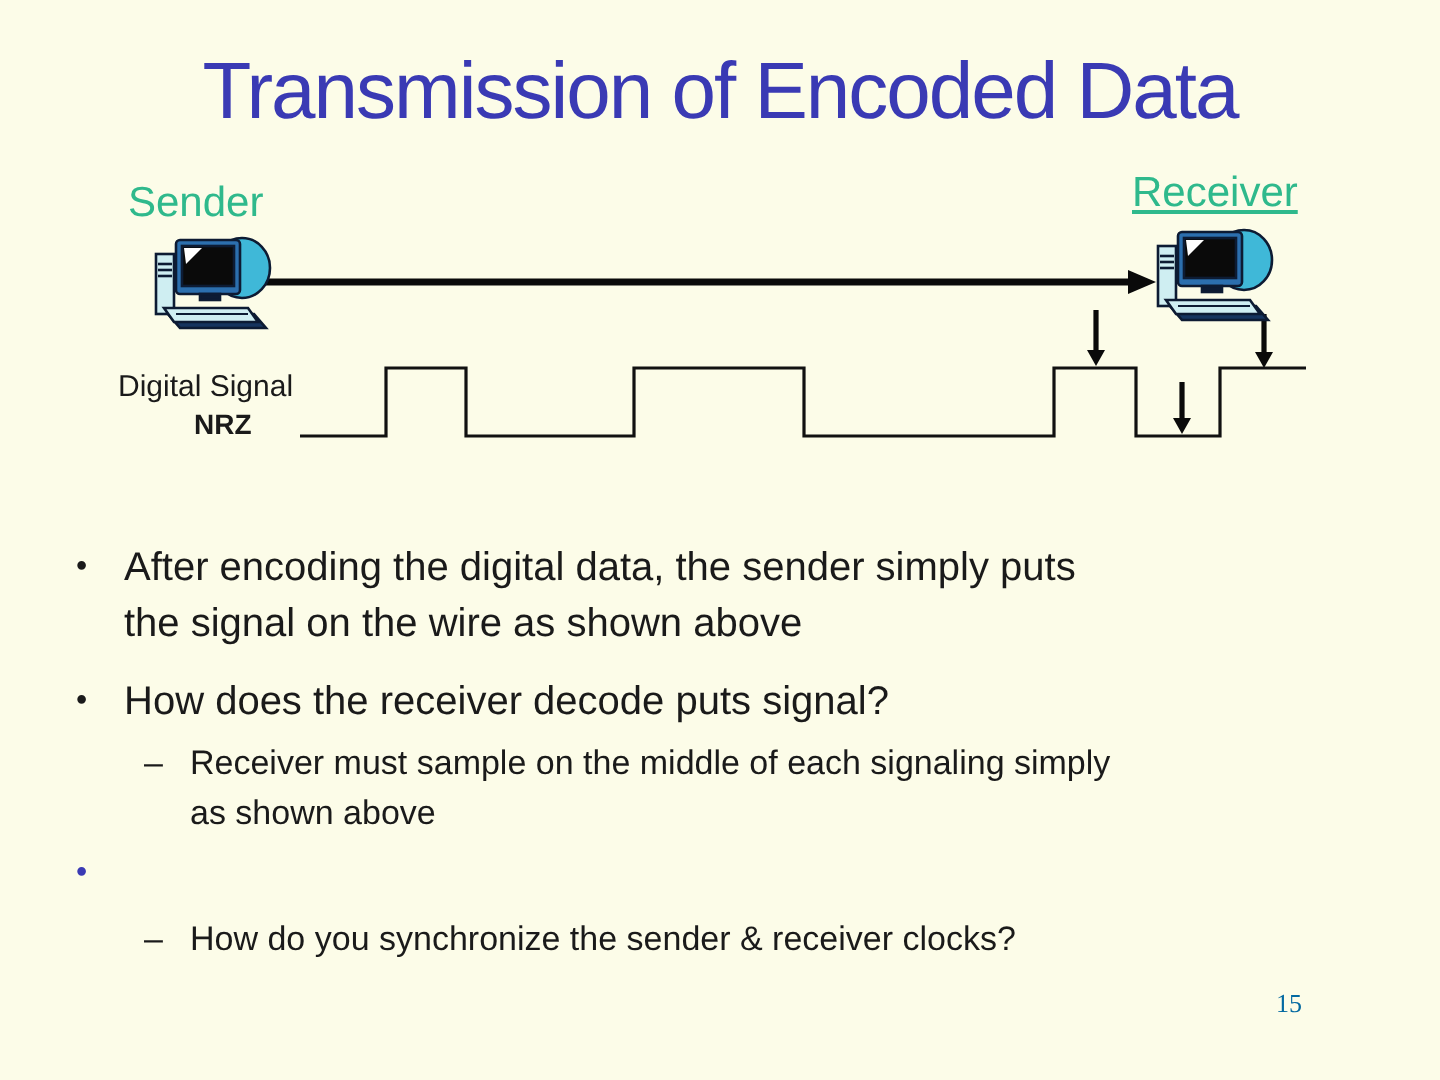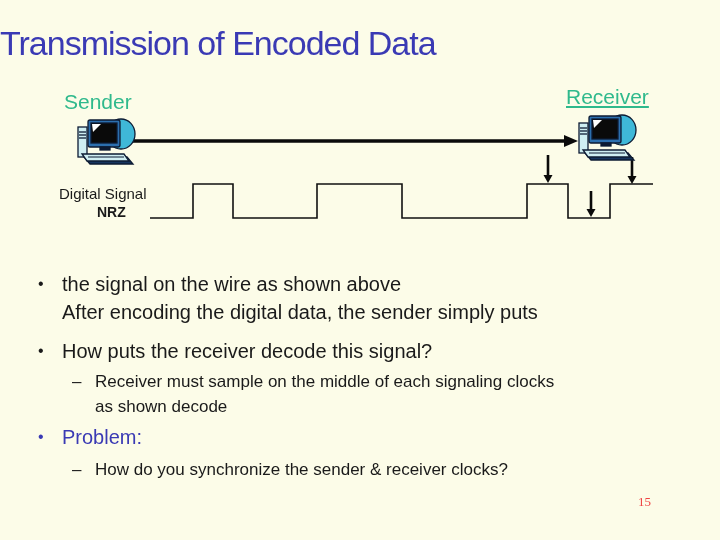--- a/index.html
+++ b/index.html
@@ -10,22 +10,22 @@
   }
   html,body{margin:0;padding:0;}
   body{
     width:720px;height:540px;position:relative;overflow:hidden;
     background:var(--background);
     font-family:"Liberation Sans", sans-serif;
     color:var(--ink);
   }
   .abs{position:absolute;}
   .slide-title{
-    left:0;right:0;top:24px;text-align:left;
-    font-size:34px;letter-spacing:-1px;color:var(--accent_blue);
+    left:0;right:0;top:24px;text-align:center;
+    font-size:40px;letter-spacing:-1px;color:var(--accent_blue);
     white-space:nowrap;
   }
   .endpoint-label{font-size:21px;color:var(--teal);}
   #sender-label{left:64px;top:90px;text-align:center;}
   #receiver-label{left:566px;top:85px;text-decoration:underline;}
   .pc-icon{width:66px;height:52px;}
   #sender-pc{left:74px;top:117px;}
   #receiver-pc{left:575px;top:113px;}
   #diagram-overlay{left:0;top:0;width:720px;height:540px;pointer-events:none;}
   .signal-caption{font-size:15px;color:var(--ink);}
@@ -37,21 +37,21 @@
   .bullet.l2{left:72px;font-size:17px;line-height:25px;}
   .bullet.l2 .marker{width:23px;flex:none;}
   .bullet.blue{color:var(--accent_blue);}
   #bullet-1{top:270px;}
   #bullet-2{top:337px;}
   #bullet-3{top:369px;}
   #bullet-4{top:423px;}
   #bullet-5{top:457px;}
   .page-number{
     left:638px;top:494px;font-family:"Liberation Serif", serif;
-    font-size:13px;color:#ef4444;
+    font-size:13px;color:#0369a1;
   }
   .wf{stroke:#111;stroke-width:1.6;fill:none;}
   .wire{stroke:#0a0a0a;stroke-width:3.5;}
   .wire-head{fill:#0a0a0a;}
   .arrow-shaft{stroke:#0a0a0a;stroke-width:2.6;}
   .arrow-head{fill:#0a0a0a;}
 </style>
 </head>
 <body>
 
@@ -107,45 +107,42 @@
     <line x1="14" y1="40" x2="50" y2="40" stroke-width="1"></line>
   </g>
 </svg>
 
 <div class="abs signal-caption" id="digital-signal-label">Digital Signal</div>
 <div class="abs signal-caption" id="nrz-label">NRZ</div>
 
 <div class="bullet l1" id="bullet-1">
   <span class="marker">•</span>
   <div>
+    <div>After encoding the digital data, the sender simply puts</div>
     <div>the signal on the wire as shown above</div>
-    <div>After encoding the digital data, the sender simply puts</div>
   </div>
 </div>
 
 <div class="bullet l1" id="bullet-2">
   <span class="marker">•</span>
   <div>
-    <div>How puts the receiver decode this signal?</div>
+    <div>How does the receiver decode puts signal?</div>
   </div>
 </div>
 
 <div class="bullet l2" id="bullet-3">
   <span class="marker">–</span>
   <div>
-    <div>Receiver must sample on the middle of each signaling clocks</div>
-    <div>as shown decode</div>
+    <div>Receiver must sample on the middle of each signaling simply</div>
+    <div>as shown above</div>
   </div>
 </div>
 
 <div class="bullet l1 blue" id="bullet-4">
   <span class="marker">•</span>
-  <div>
-    <div>Problem:</div>
-  </div>
 </div>
 
 <div class="bullet l2" id="bullet-5">
   <span class="marker">–</span>
   <div>
     <div>How do you synchronize the sender &amp; receiver clocks?</div>
   </div>
 </div>
 
 <div class="abs page-number">15</div>

